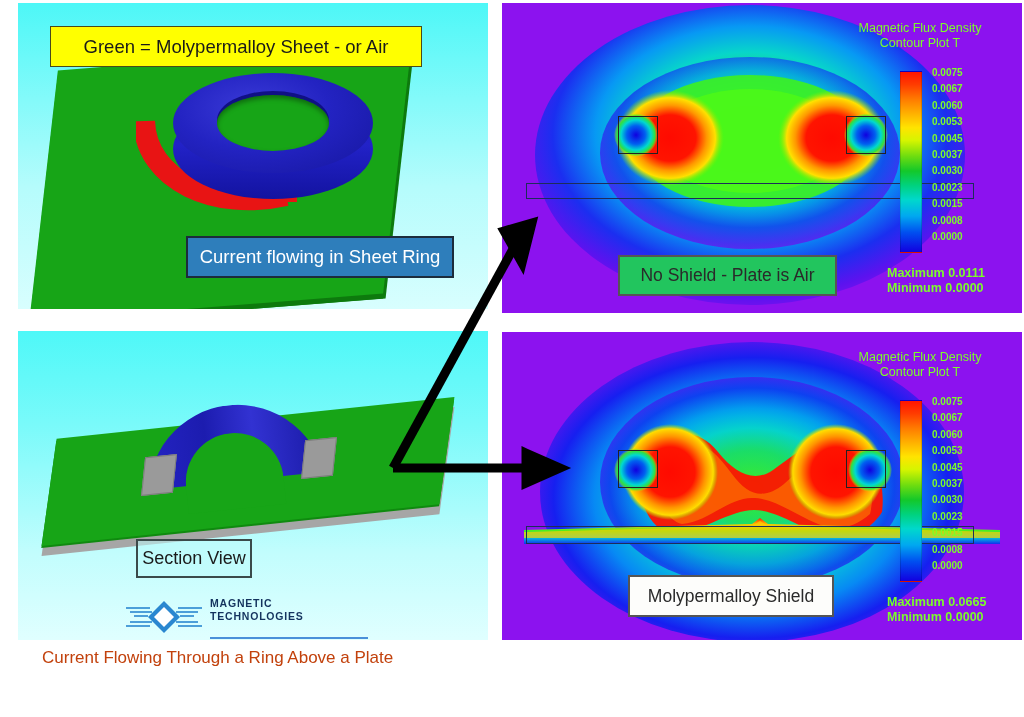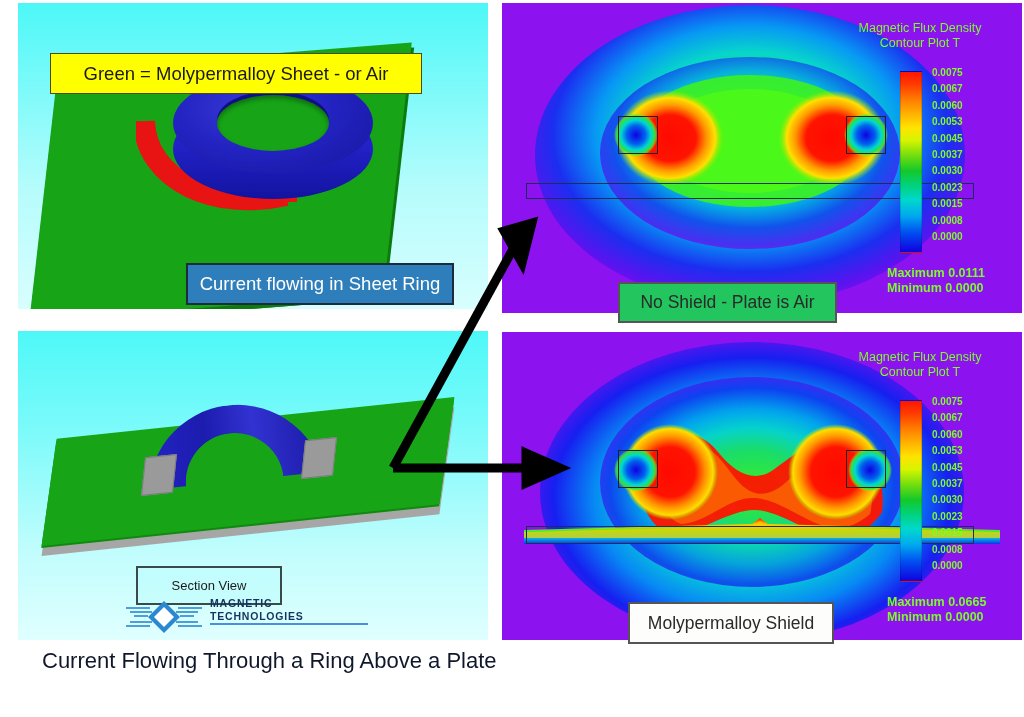--- a/index.html
+++ b/index.html
@@ -101,36 +101,36 @@
     background: #9a9a9a; border: 1px solid #7d7d7d;
     transform: rotate(-6deg) skewX(-12deg);
   }
   #sec-foot-l { left: 125px; top: 125px; }
   #sec-foot-r { left: 285px; top: 108px; }
 
   
   .label-box {
     position: absolute;
     display: flex; align-items: center; justify-content: center;
-    text-align: right; white-space: nowrap; margin-top: 27px;
+    text-align: right; white-space: nowrap;
   }
   #lbl-green {
     left: 50px; top: 26px; width: 372px; height: 41px;
     background: #ffff00; border: 1px solid #4a4a1a;
     color: #1a1a1a; font-size: 18.5px;
   }
   #lbl-current {
     left: 186px; top: 236px; width: 268px; height: 42px;
     background: #2e7ebb; border: 2px solid #1c2c3c;
     color: #ffffff; font-size: 18.5px;
   }
   #lbl-section {
-    left: 136px; top: 539px; width: 146px; height: 39px;
+    left: 136px; top: 539px; width: 116px; height: 39px;
     background: rgba(190,252,252,0.55); border: 2px solid #3a4a4a;
-    color: #1a1a1a; font-size: 13px;
+    color: #1a1a1a; font-size: 18px;
   }
   #lbl-noshield {
     left: 618px; top: 255px; width: 219px; height: 41px;
     background: #22c55e; border: 2px solid #555;
     color: #2a2a2a; font-size: 17.5px;
   }
   #lbl-moly {
     left: 628px; top: 575px; width: 206px; height: 42px;
     background: #fdfdfb; border: 2px solid #555;
     color: #2a2a2a; font-size: 17.5px;
@@ -142,21 +142,21 @@
   }
   #arnold-logo .logo-txt { position: absolute; left: 86px; top: 0px; }
   #arnold-logo .logo-word {
     font-size: 24px; font-weight: bold; font-style: italic;
     color: #1f6fc4; letter-spacing: .5px; line-height: 24px;
   }
   #arnold-logo .logo-reg { font-size: 8px; vertical-align: super; }
   #arnold-logo .logo-sub {
     font-size: 10.5px; font-weight: bold; color: #14335e;
     letter-spacing: .8px; line-height: 13px;
-    border-bottom: 2px solid #4a90d9; padding-bottom: 0;
+    border-bottom: 2px solid #4a90d9; padding-bottom: 14px;
   }
 
   
   .fea {
     position: absolute; overflow: hidden;
     background: #8c12ef;
   }
   #fea-top    { left: 502px; top: 3px;   width: 520px; height: 310px; }
   #fea-bottom { left: 502px; top: 332px; width: 520px; height: 308px; }
 
@@ -188,21 +188,21 @@
 
   
   .coil-box { position: absolute; border: 1px solid #222; background: transparent; }
   .plate-outline { position: absolute; border: 1px solid #1d2d5a; }
 
   
   #arrows { position: absolute; left: 380px; top: 215px; width: 200px; height: 280px; }
 
   
   .caption {
-    position: absolute; font-size: 22px; color: #0f172a; white-space: nowrap;
+    position: absolute; font-size: 17px; color: #c2410c; white-space: nowrap;
   }
   #cap-left  { left: 42px;  top: 648px; }
   #cap-right { left: 570px; top: 648px; }
   #cap-main {
     position: absolute; left: 230px; top: 685px;
     font-size: 19px; font-style: italic; font-weight: bold;
     color: #3a5ba8; white-space: nowrap;
   }
 </style>
 </head>

